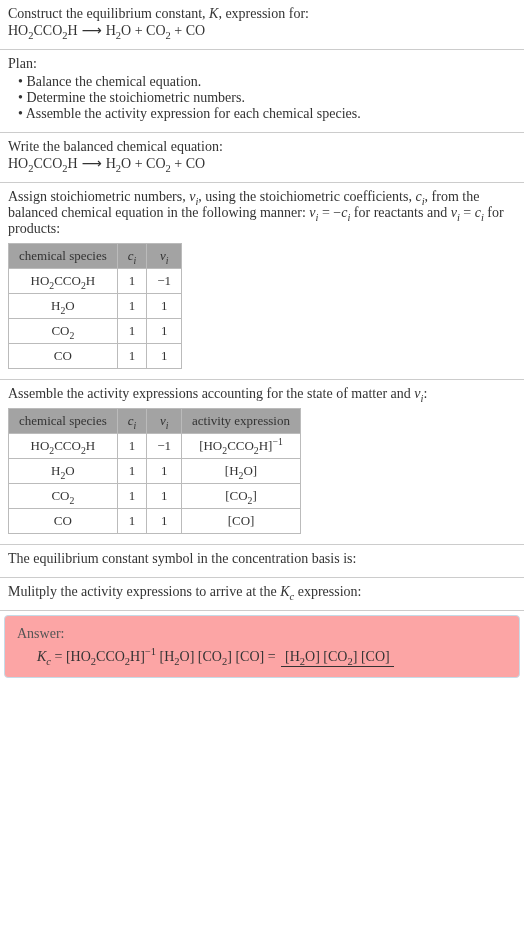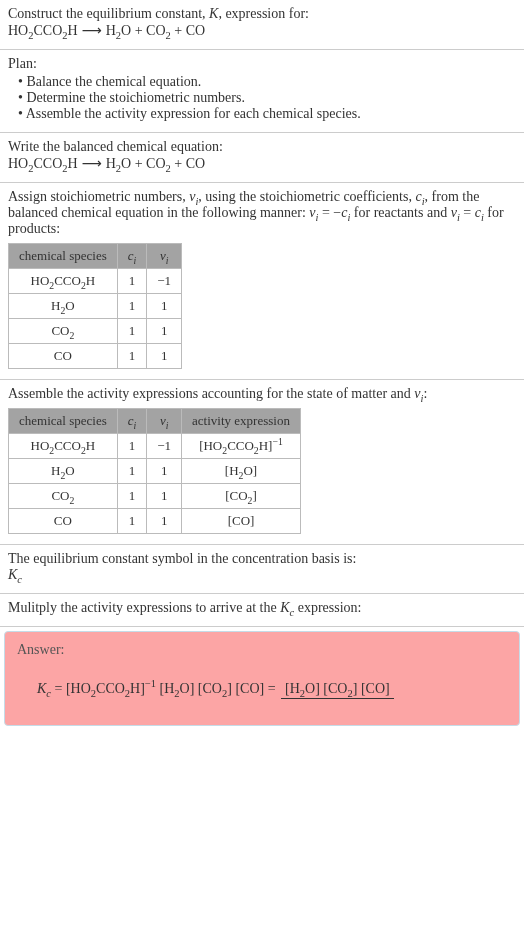--- a/index.html
+++ b/index.html
@@ -37,21 +37,21 @@
     border: 1px solid #c5dce8;
     border-radius: 4px;
     padding: 10px 12px;
     margin: 4px 4px 8px 4px;
   }
   .answer-label { margin-bottom: 6px; color: #555; }
   .frac {
     display: inline-block;
     vertical-align: middle;
     text-align: center;
-    margin: 16px 2px;
+    margin: 0 2px;
   }
   .frac .num { display:block; border-bottom:1px solid #333; padding:0 4px; line-height:1.3;}
   .frac .den { display:block; padding:0 4px; line-height:1.3;}
   .ital { font-style: italic; }
   .arrow { padding: 0 4px; }
   .indent { padding-left: 20px; }
 </style>
 </head>
 <body>
 
@@ -150,21 +150,20 @@
       <td>1</td>
       <td>1</td>
       <td>[CO]</td>
     </tr>
   </tbody>
     </table>
 </div>
 
 <div class="section">
   <div>The equilibrium constant symbol in the concentration basis is:</div>
-  <div class="ital">K<sub>c</sub></div>
 </div>
 
 <div class="section">
   <div>
     Mulitply the activity expressions to arrive at the <span class="ital">K<sub>c</sub></span> expression:
   </div>
 </div>
 
 <div class="answer-box">
   <div class="answer-label">Answer:</div>

